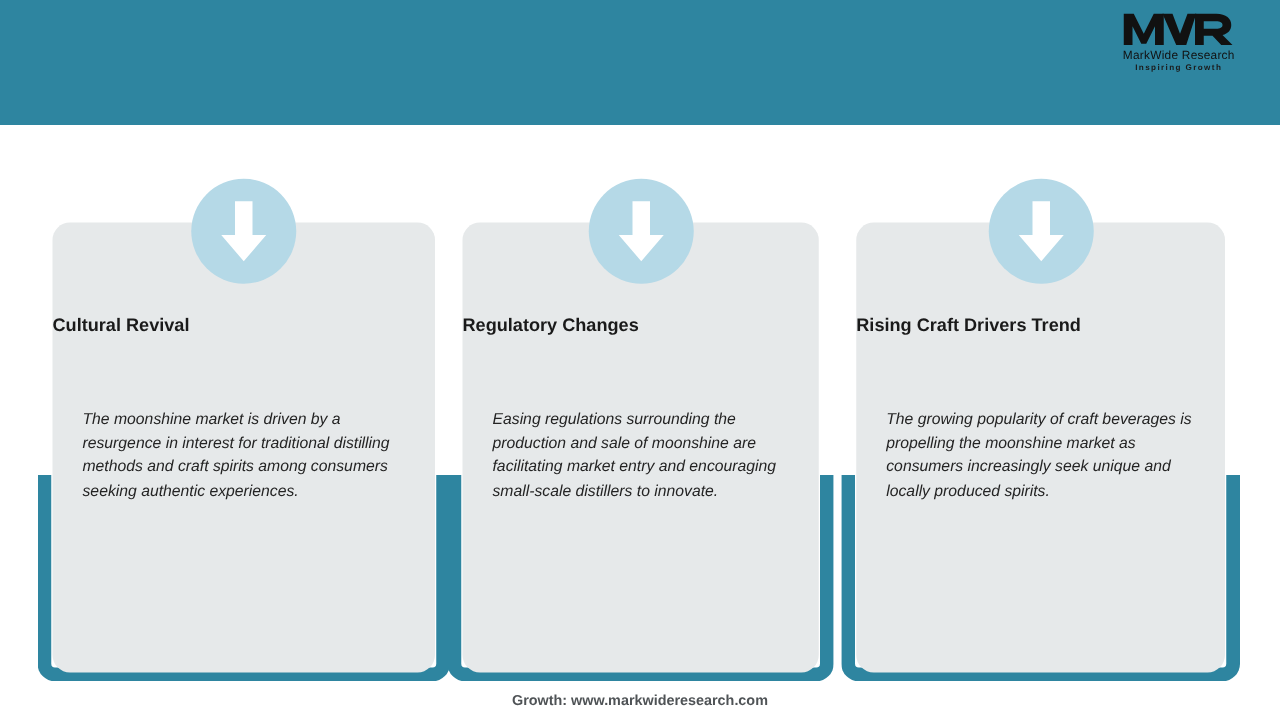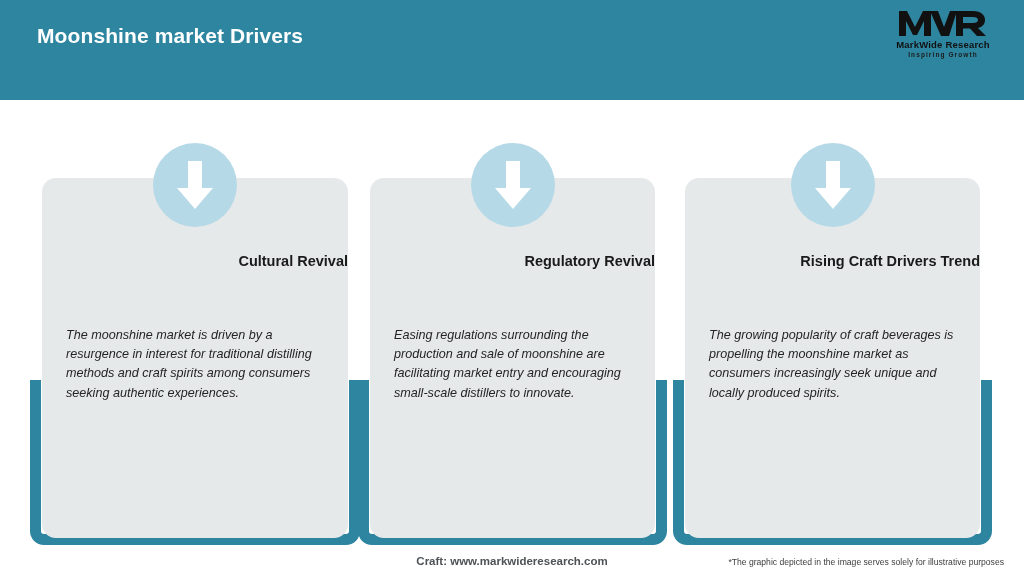--- a/index.html
+++ b/index.html
@@ -21,21 +21,21 @@
     font-size:21px; font-weight:bold; color:#ffffff;
     letter-spacing:.1px;
   }
   .logo {
     position:absolute; right:22px; top:8px;
     width:118px; height:62px;
     display:flex; flex-direction:column; align-items:center; justify-content:flex-start;
   }
   .logo-mark { width:92px; height:30px; display:block; }
   .logo-name {
-    font-size:9.5px; font-weight:bold; color:#111111;
+    font-size:9.5px; font-weight:normal; color:#111111;
     letter-spacing:.2px; line-height:11px; margin-top:1px;
   }
   .logo-tag {
     font-size:6.5px; font-weight:bold; color:#1b1b1b;
     letter-spacing:1.1px; line-height:8px; margin-top:1px;
   }
 
   
   .card-wrap { position:absolute; top:143px; }
   .card-wrap.c0 { left:42px;  width:306px; }
@@ -64,21 +64,21 @@
     position:absolute; left:50%; top:0; transform:translateX(-50%);
     width:84px; height:84px; border-radius:50%;
     background:#b5d9e7;
     z-index:3;
     display:flex; align-items:center; justify-content:center;
   }
   .arrow-svg { width:46px; height:56px; display:block; }
 
   .card-title {
     position:absolute; left:0; top:110px; width:100%;
-    text-align:right;
+    text-align:left;
     font-size:14.5px; font-weight:bold; color:#1a1a1a;
     letter-spacing:0;
     z-index:4;
   }
   .card-body {
     position:absolute; left:24px; top:183px; right:18px;
     font-size:12.6px; color:#242424; line-height:19.2px;
     z-index:4;
     font-style:italic;
   }
@@ -93,21 +93,20 @@
     position:absolute; right:20px; top:557px;
     font-size:8.6px; color:#3d3d3d;
   }
 </style>
 </head>
 <body>
 
 <div class="page">
 
   <div class="header">
-    <div class="header-title">Moonshine market Drivers</div>
 
     <div class="logo">
       <svg class="logo-mark" viewBox="0 0 92 30">
         <path d="M2 28 L2 3 L10 3 L18 19 L26 3 L34 3 L34 28 L27 28 L27 13 L20 27 L16 27 L9 13 L9 28 Z" fill="#111111"></path>
         <path d="M33 3 L41 3 L47 19 L53 3 L60 3 L52 28 L44 28 Z" fill="#111111"></path>
         <path d="M59 28 L59 3 L76 3 C84 3 88 7 88 12 C88 16 85.5 19 81 20 L89 28 L80 28 L73 20.5 L66 20.5 L66 28 Z M66 9 L66 15 L76 15 C79 15 81 14 81 12 C81 10 79 9 76 9 Z" fill="#111111"></path>
       </svg>
       <div class="logo-name">MarkWide Research</div>
       <div class="logo-tag">Inspiring Growth</div>
     </div>
@@ -126,32 +125,31 @@
   </div>
 
   <div class="card-wrap c1">
     <div class="frame"></div>
     <div class="card"></div>
     <div class="icon-circle">
       <svg class="arrow-svg" viewBox="0 0 46 56">
         <path d="M16 4 L30 4 L30 31 L41 31 L23 52 L5 31 L16 31 Z" fill="#ffffff"></path>
       </svg>
     </div>
-    <div class="card-title">Regulatory Revival</div>
+    <div class="card-title">Regulatory Changes</div>
     <div class="card-body">Easing regulations surrounding the production and sale of moonshine are facilitating market entry and encouraging small-scale distillers to innovate.</div>
   </div>
 
   <div class="card-wrap c2">
     <div class="frame"></div>
     <div class="card"></div>
     <div class="icon-circle">
       <svg class="arrow-svg" viewBox="0 0 46 56">
         <path d="M16 4 L30 4 L30 31 L41 31 L23 52 L5 31 L16 31 Z" fill="#ffffff"></path>
       </svg>
     </div>
     <div class="card-title">Rising Craft Drivers Trend</div>
     <div class="card-body">The growing popularity of craft beverages is propelling the moonshine market as consumers increasingly seek unique and locally produced spirits.</div>
   </div>
 
-  <div class="source">Craft: www.markwideresearch.com</div>
-  <div class="disclaimer">*The graphic depicted in the image serves solely for illustrative purposes</div>
+  <div class="source">Growth: www.markwideresearch.com</div>
 
 </div>
 
 </body></html>

